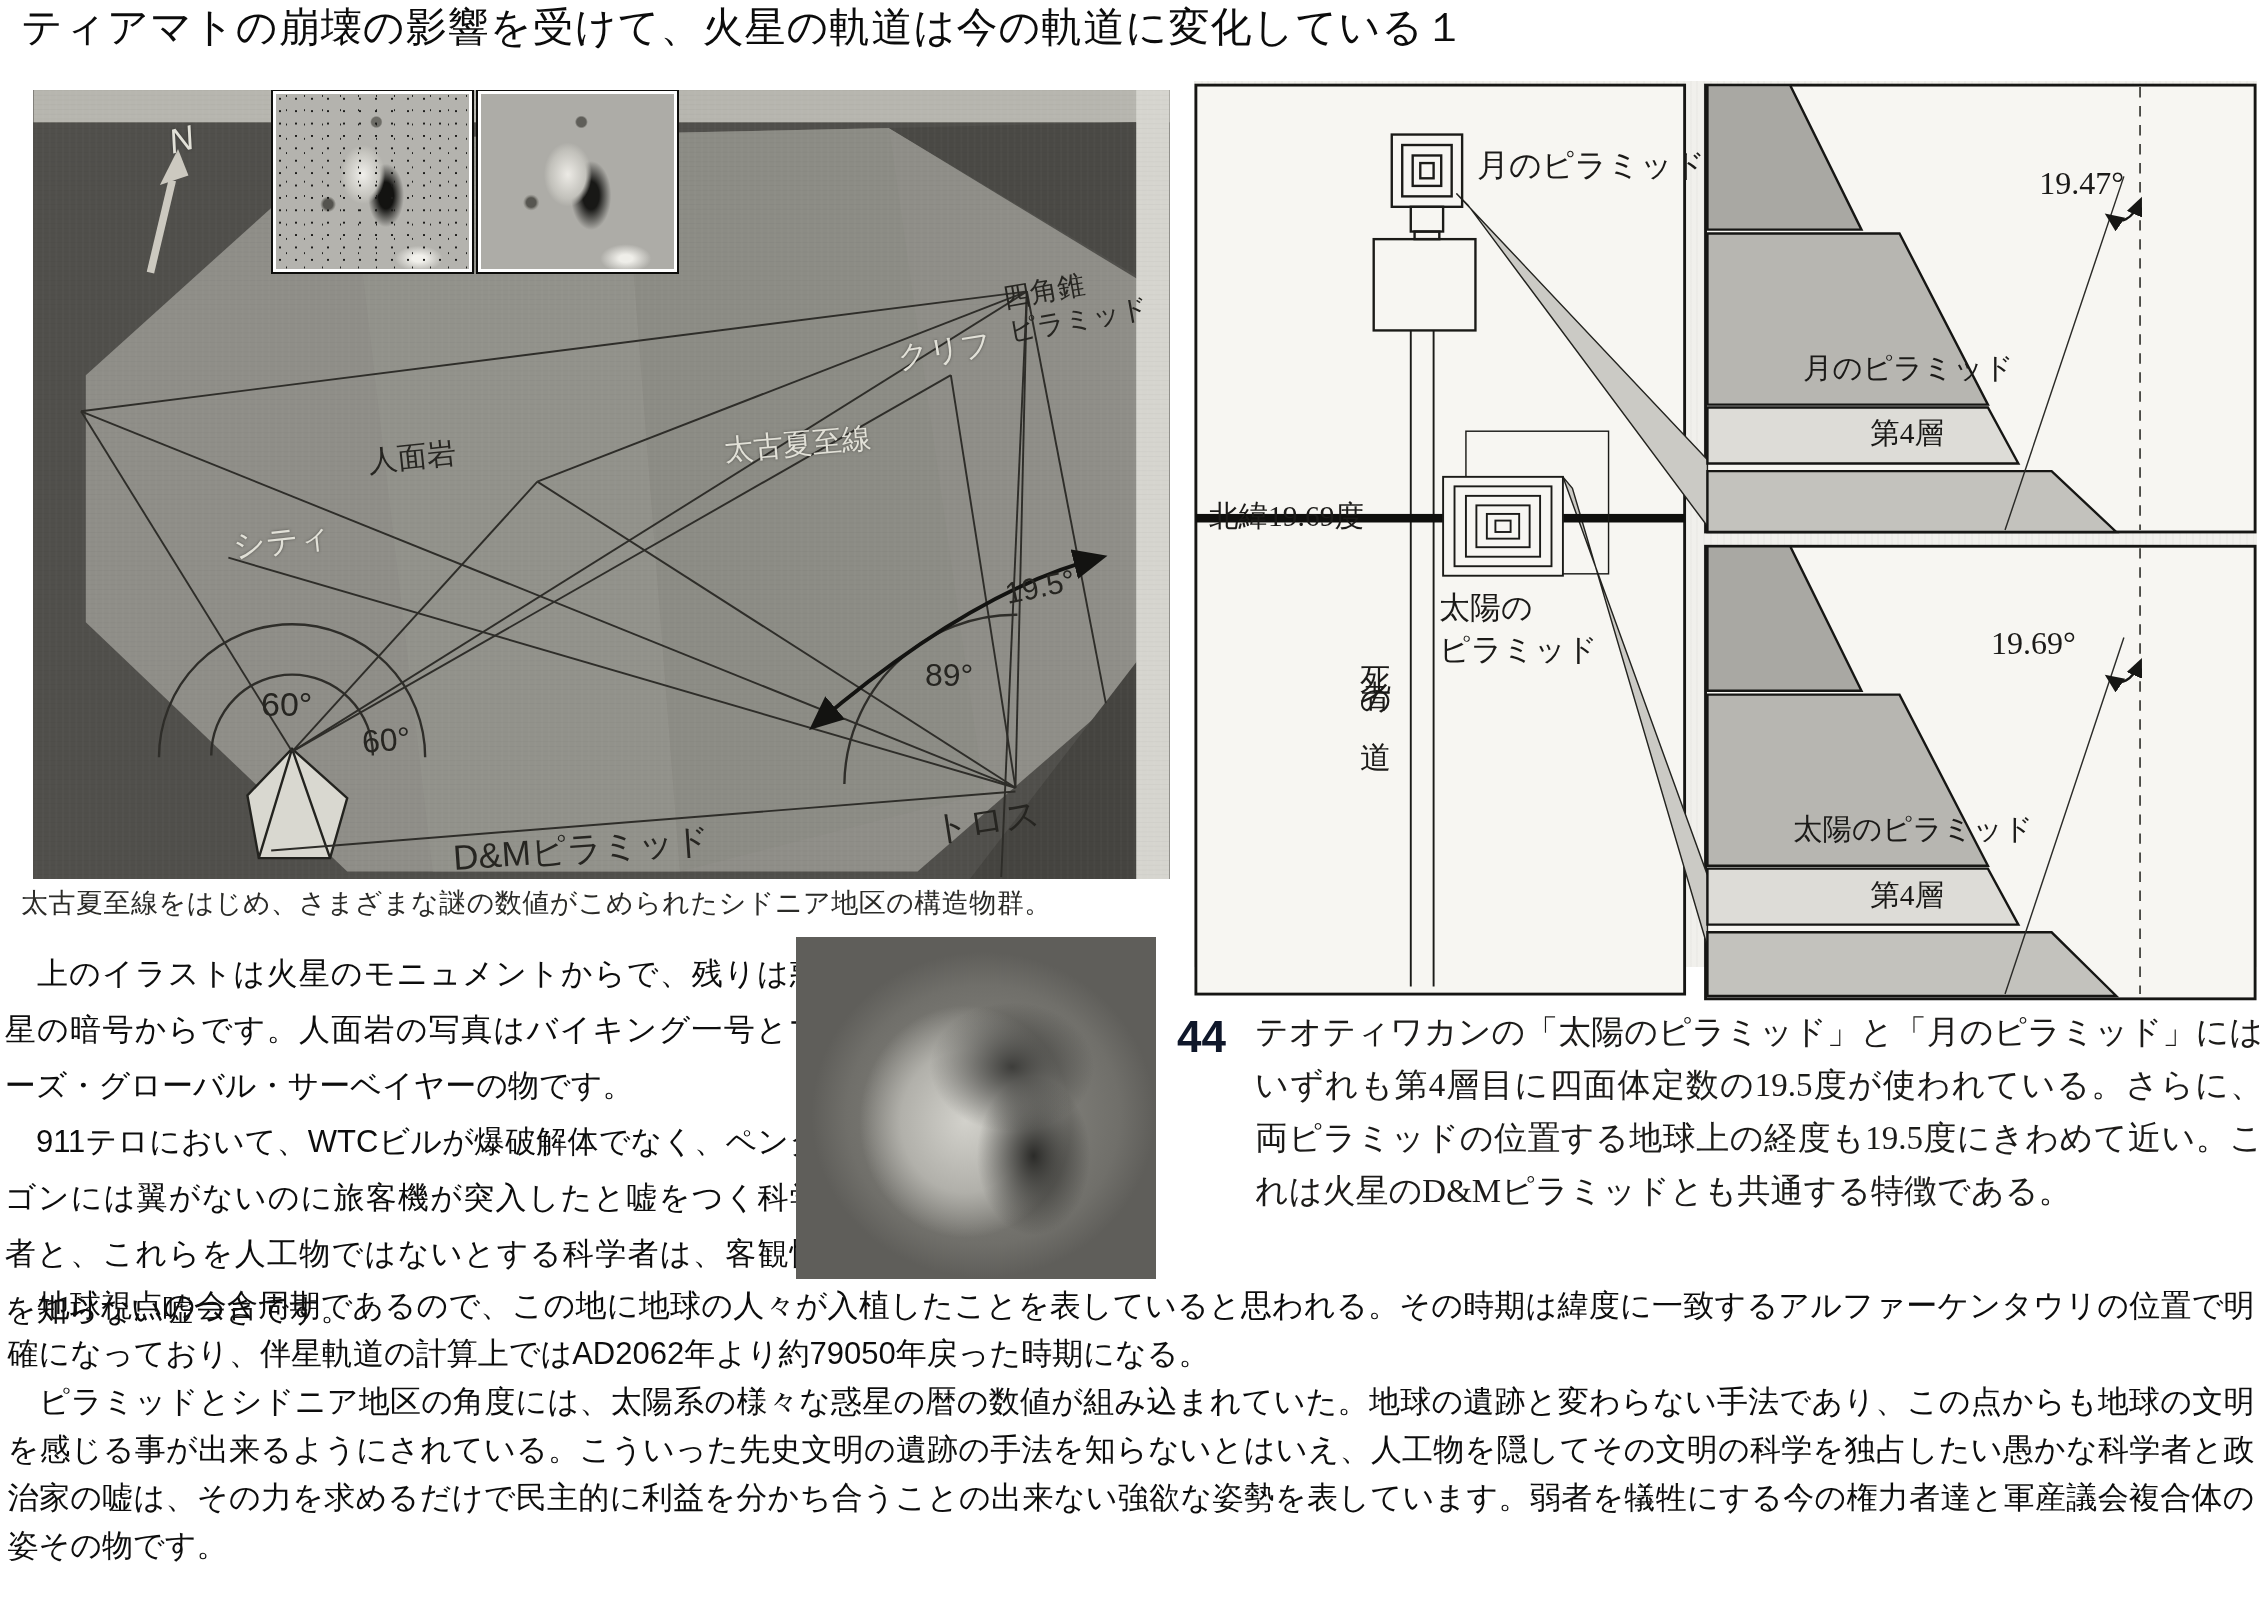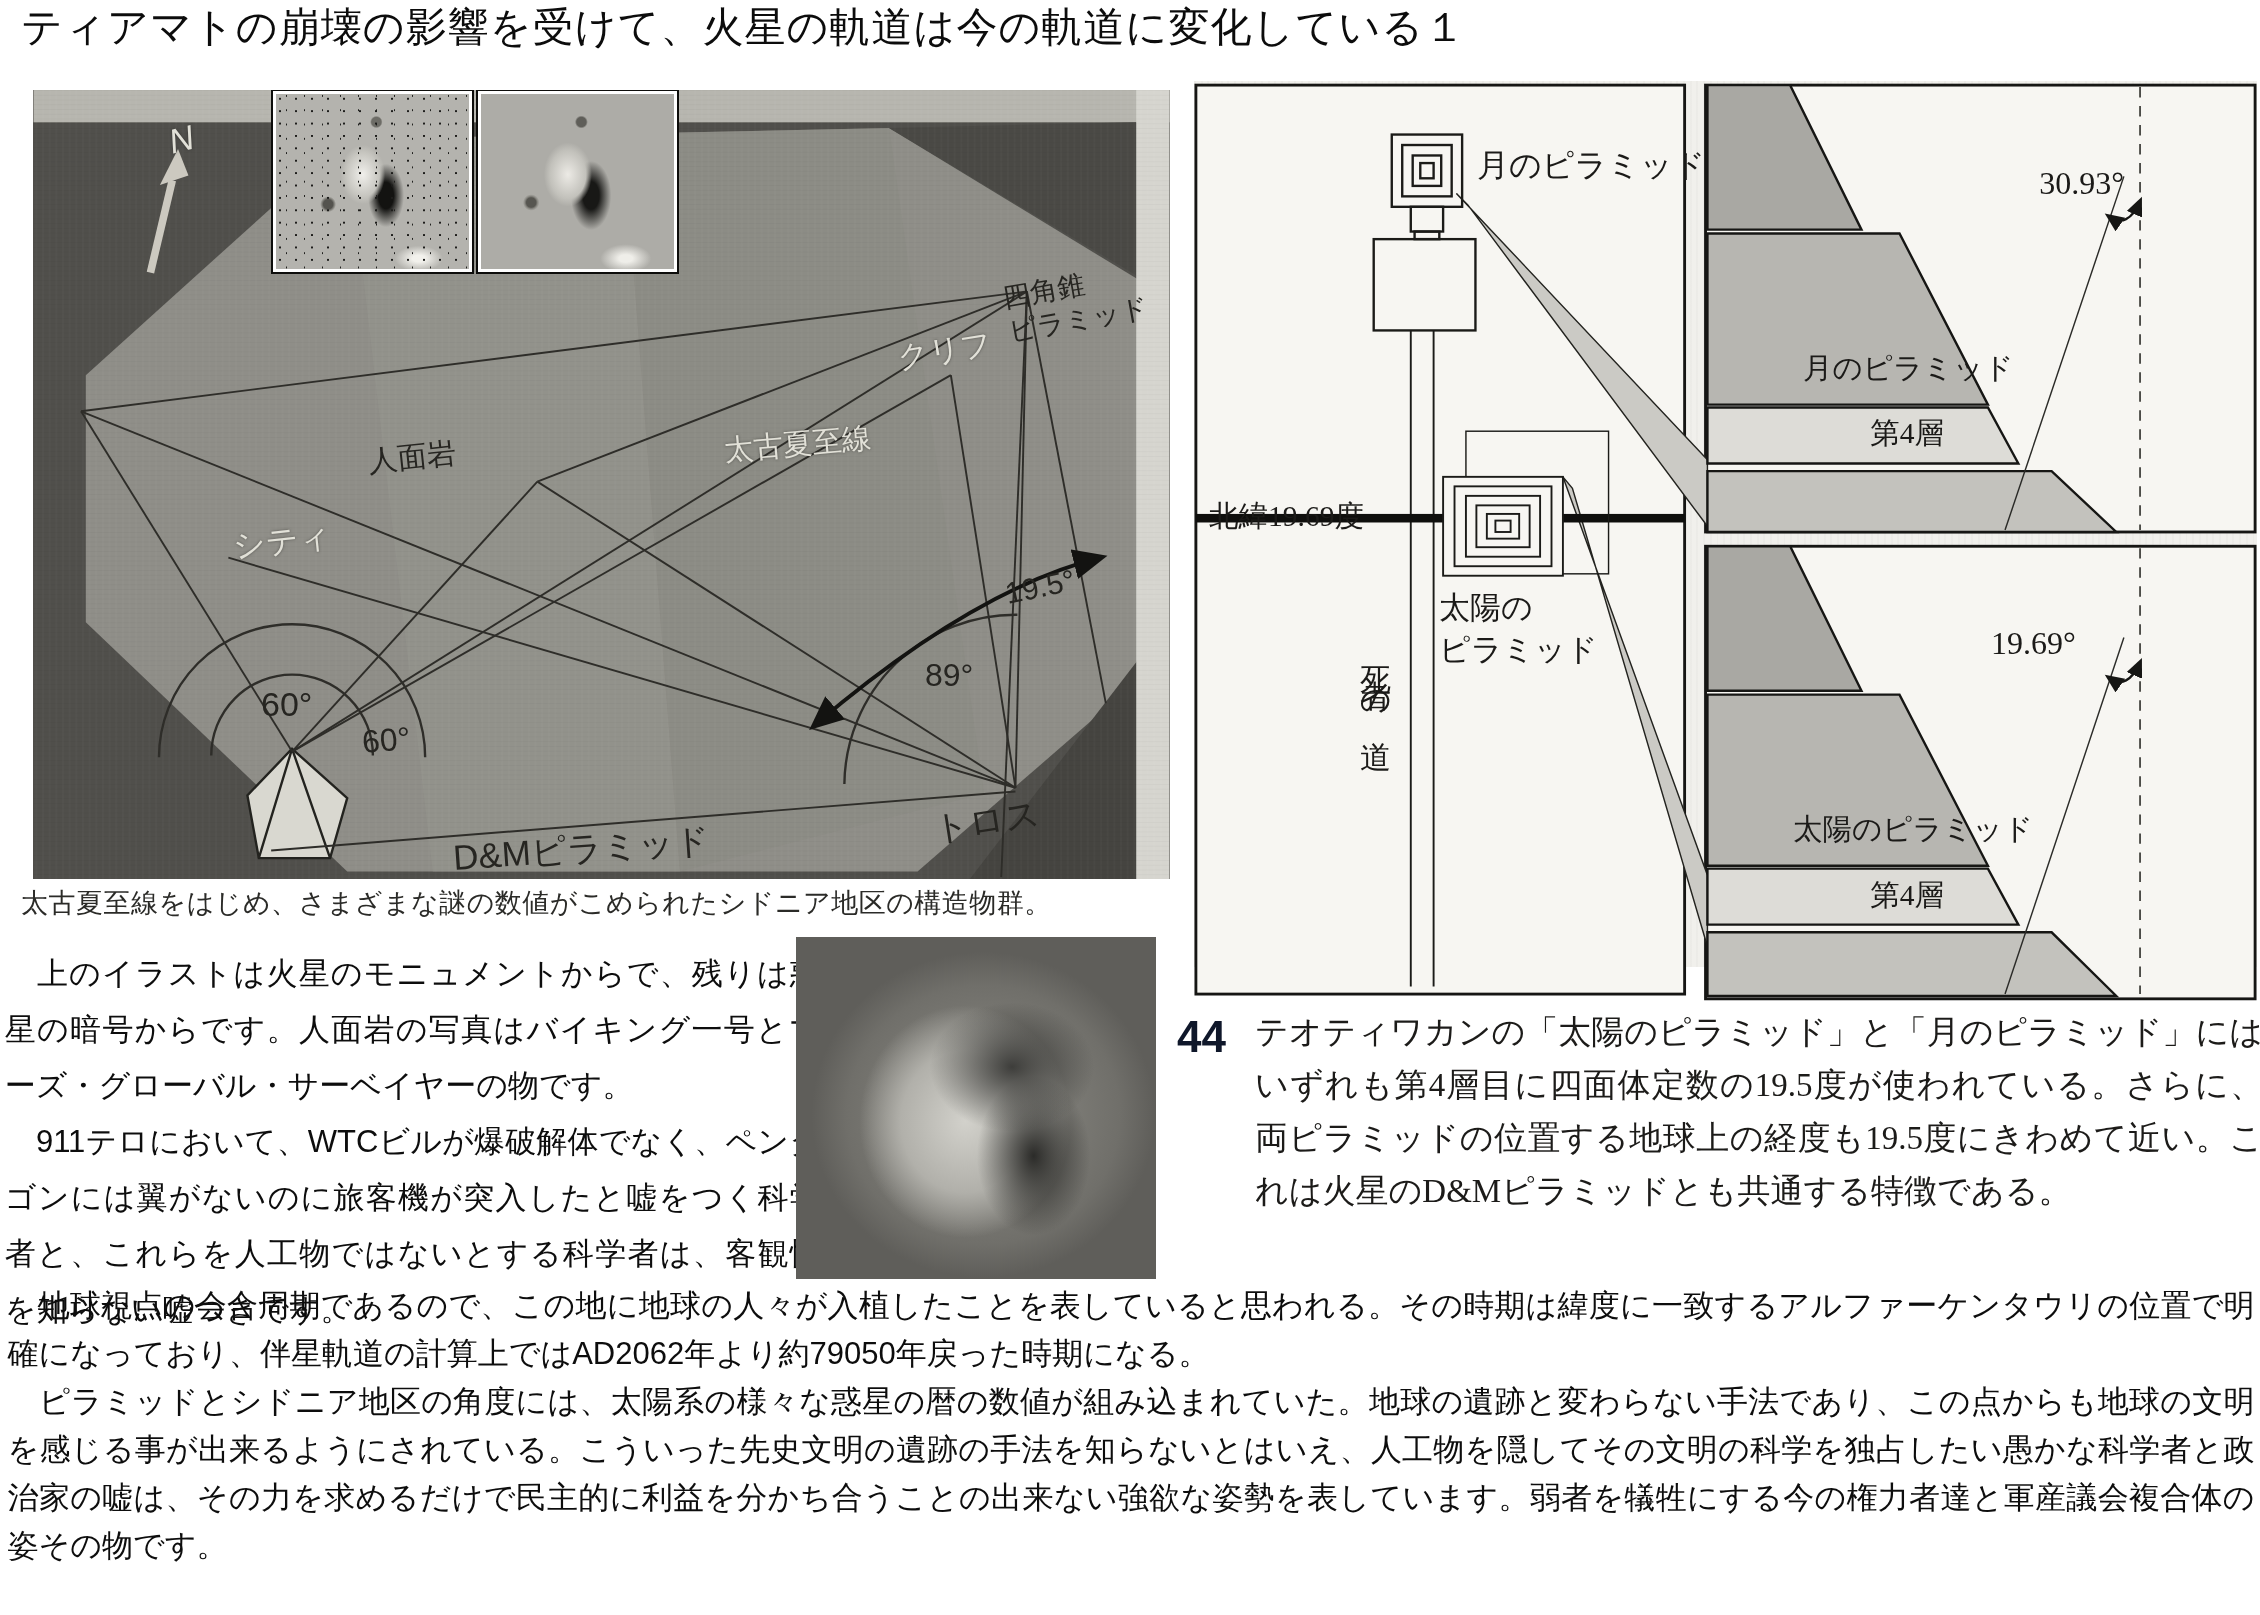--- a/index.html
+++ b/index.html
@@ -217,21 +217,21 @@
   </svg>
 
   
   <div class="dg-label" style="left:283px;top:63px;font-size:32px;">月のピラミッド</div>
   <div class="dg-label" style="left:15px;top:416px;font-size:29.5px;">北緯19.69度</div>
   <div class="dg-label" style="left:245px;top:506px;font-size:31px;line-height:42px;">
     <div>太陽の</div>
     <div>ピラミッド</div>
   </div>
   <div class="dg-label" id="avenue-label" style="left:160px;top:561px;font-size:31px;height:247px;">死者の道</div>
-  <div class="dg-label" style="left:797px;top:84px;width:133px;text-align:right;font-size:32px;">30.93°</div>
+  <div class="dg-label" style="left:797px;top:84px;width:133px;text-align:right;font-size:32px;">19.47°</div>
   <div class="dg-label" style="left:609px;top:268px;width:190px;text-align:center;font-size:29.5px;">月のピラミッド</div>
   <div class="dg-label" style="left:656px;top:333px;width:114px;text-align:center;font-size:29.5px;">第4層</div>
   <div class="dg-label" style="left:797px;top:544px;width:133px;text-align:left;font-size:32px;">19.69°</div>
   <div class="dg-label" style="left:599px;top:729px;width:209px;text-align:left;font-size:29.5px;">太陽のピラミッド</div>
   <div class="dg-label" style="left:656px;top:795px;width:114px;text-align:center;font-size:29.5px;">第4層</div>
 </div>
 
 <div class="abs" id="caption44-number">44</div>
 <div class="abs" id="caption44-text">テオティワカンの「太陽のピラミッド」と「月のピラミッド」にはいずれも第4層目に四面体定数の19.5度が使われている。さらに、両ピラミッドの位置する地球上の経度も19.5度にきわめて近い。これは火星のD&amp;Mピラミッドとも共通する特徴である。</div>
 

